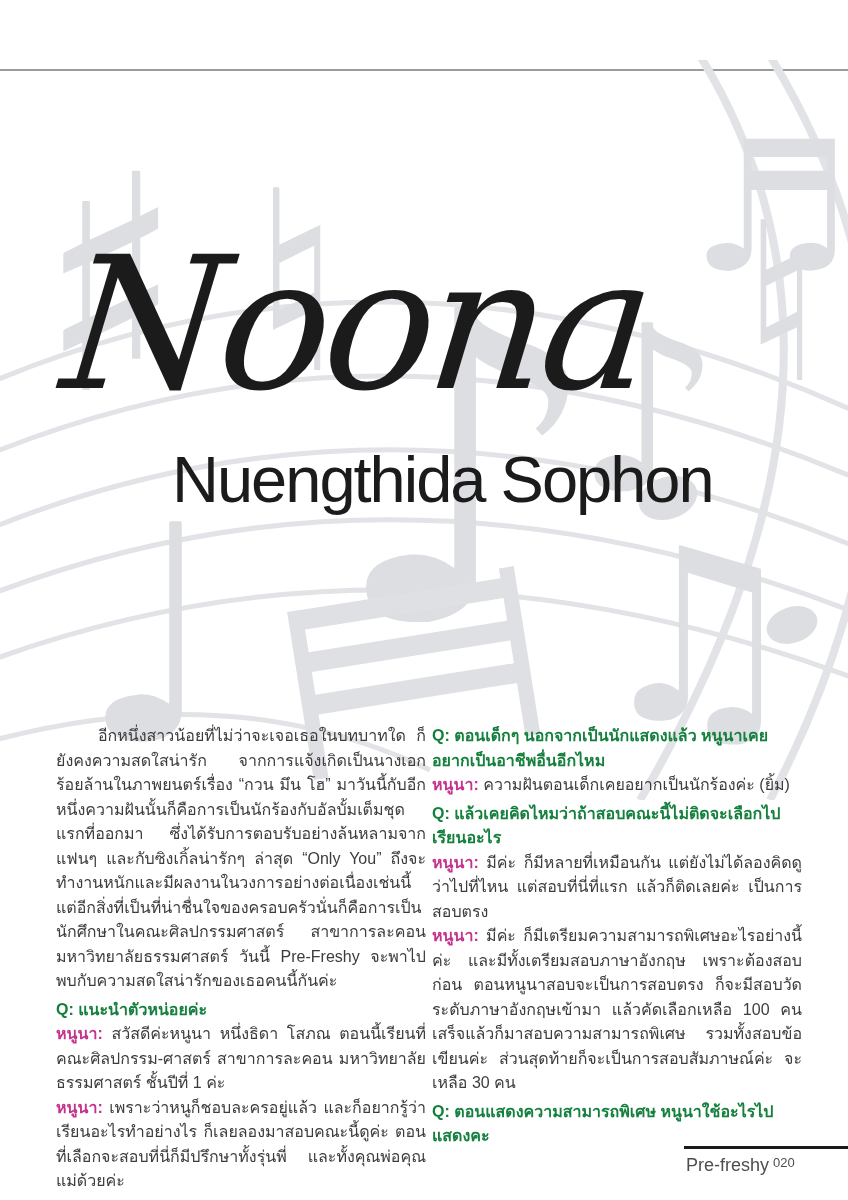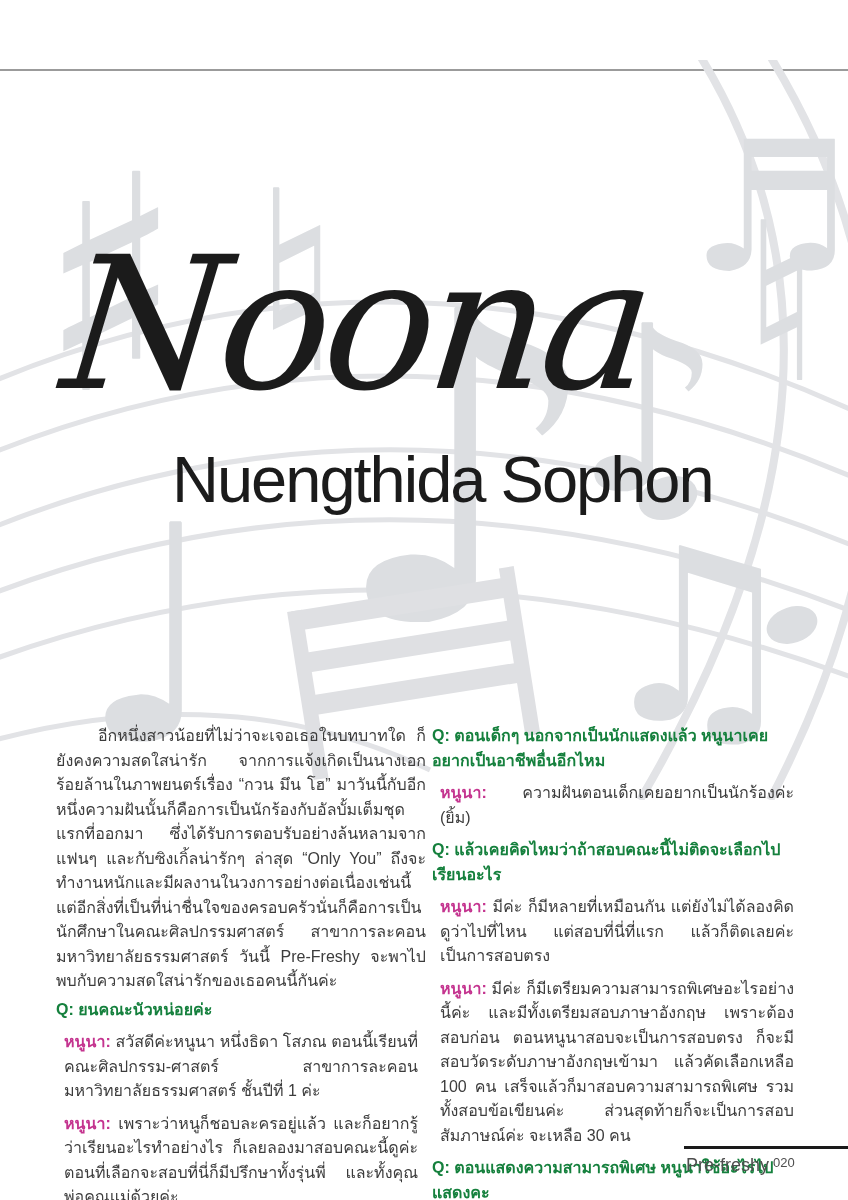--- a/index.html
+++ b/index.html
@@ -22,21 +22,21 @@
     position:absolute;left:172px;top:447px;margin:0;
     font-family:"Liberation Sans","DejaVu Sans",sans-serif;font-weight:normal;
     font-size:65px;line-height:1;color:#1b1b1b;letter-spacing:-2px;white-space:nowrap;
   }
   
   .col{position:absolute;font-size:16px;line-height:24.5px;color:#3c3c3c;text-align:justify;}
   .col-left{left:56px;top:708px;width:370px;}
   .col-right{left:432px;top:724px;width:370px;}
   .intro{margin:16px 0 4px 0;text-indent:42px;}
   .q{margin:4px 0 0 0;color:#15803d;font-weight:bold;text-align:left;}
-  .a{margin:8px;}
+  .a{margin:0;}
   .ap{color:#c4348f;font-weight:bold;}
   
   .footer-rule{position:absolute;left:684px;top:1146px;width:164px;height:3px;background:#1a1a1a;}
   .footer-label{position:absolute;left:686px;top:1155px;font-size:18px;color:#4e4e4e;}
   .footer-page{position:absolute;left:773px;top:1155px;font-size:13px;color:#4e4e4e;}
 </style>
 </head>
 <body>
 
 <div id="page">
@@ -72,21 +72,21 @@
       <rect x="512" y="525" width="15" height="170"></rect>
     </g>
   </svg>
 
   <h1 class="script-title">Noona</h1>
   <h2 class="subtitle">Nuengthida Sophon</h2>
 
   <div class="col col-left">
     <p class="intro">อีกหนึ่งสาวน้อยที่ไม่ว่าจะเจอเธอในบทบาทใด ก็ยังคงความสดใสน่ารัก จากการแจ้งเกิดเป็นนางเอกร้อยล้านในภาพยนตร์เรื่อง “กวน มึน โฮ” มาวันนี้กับอีกหนึ่งความฝันนั้นก็คือการเป็นนักร้องกับอัลบั้มเต็มชุดแรกที่ออกมา ซึ่งได้รับการตอบรับอย่างล้นหลามจากแฟนๆ และกับซิงเกิ้ลน่ารักๆ ล่าสุด “Only You” ถึงจะทำงานหนักและมีผลงานในวงการอย่างต่อเนื่องเช่นนี้ แต่อีกสิ่งที่เป็นที่น่าชื่นใจของครอบครัวนั่นก็คือการเป็นนักศึกษาในคณะศิลปกรรมศาสตร์ สาขาการละคอน มหาวิทยาลัยธรรมศาสตร์ วันนี้ Pre-Freshy จะพาไปพบกับความสดใสน่ารักของเธอคนนี้กันค่ะ</p>
 
-    <p class="q"><span>Q:</span> <span>ยนคณะนัวหน่อยค่ะ</span></p>
+    <p class="q"><span>Q:</span> <span>แนะนำตัวหน่อยค่ะ</span></p>
     <p class="a"><span class="ap">หนูนา:</span> <span>สวัสดีค่ะหนูนา หนึ่งธิดา โสภณ ตอนนี้เรียนที่คณะศิลปกรรม-ศาสตร์ สาขาการละคอน มหาวิทยาลัยธรรมศาสตร์ ชั้นปีที่ 1 ค่ะ</span></p>
 
     <p class="a"><span class="ap">หนูนา:</span> <span>เพราะว่าหนูก็ชอบละครอยู่แล้ว และก็อยากรู้ว่าเรียนอะไรทำอย่างไร ก็เลยลองมาสอบคณะนี้ดูค่ะ ตอนที่เลือกจะสอบที่นี่ก็มีปรึกษาทั้งรุ่นพี่ และทั้งคุณพ่อคุณแม่ด้วยค่ะ</span></p>
   </div>
 
   <div class="col col-right">
     <p class="q" style="margin-top:0"><span>Q:</span> <span>ตอนเด็กๆ นอกจากเป็นนักแสดงแล้ว หนูนาเคยอยากเป็นอาชีพอื่นอีกไหม</span></p>
     <p class="a"><span class="ap">หนูนา:</span> <span>ความฝันตอนเด็กเคยอยากเป็นนักร้องค่ะ (ยิ้ม)</span></p>
 
     <p class="q"><span>Q:</span> <span>แล้วเคยคิดไหมว่าถ้าสอบคณะนี้ไม่ติดจะเลือกไปเรียนอะไร</span></p>

